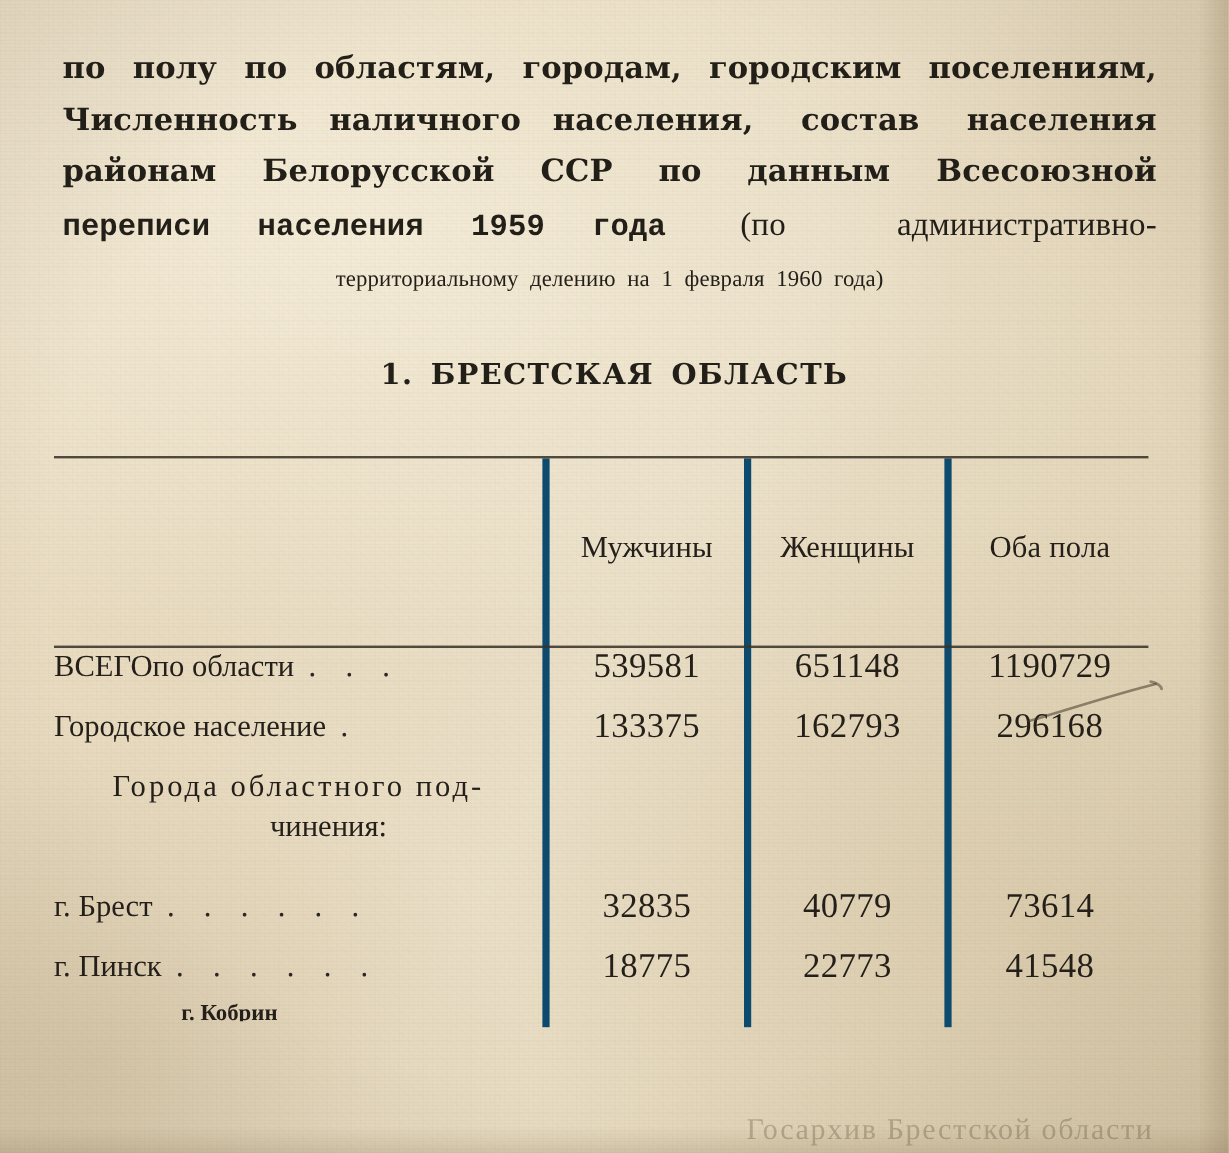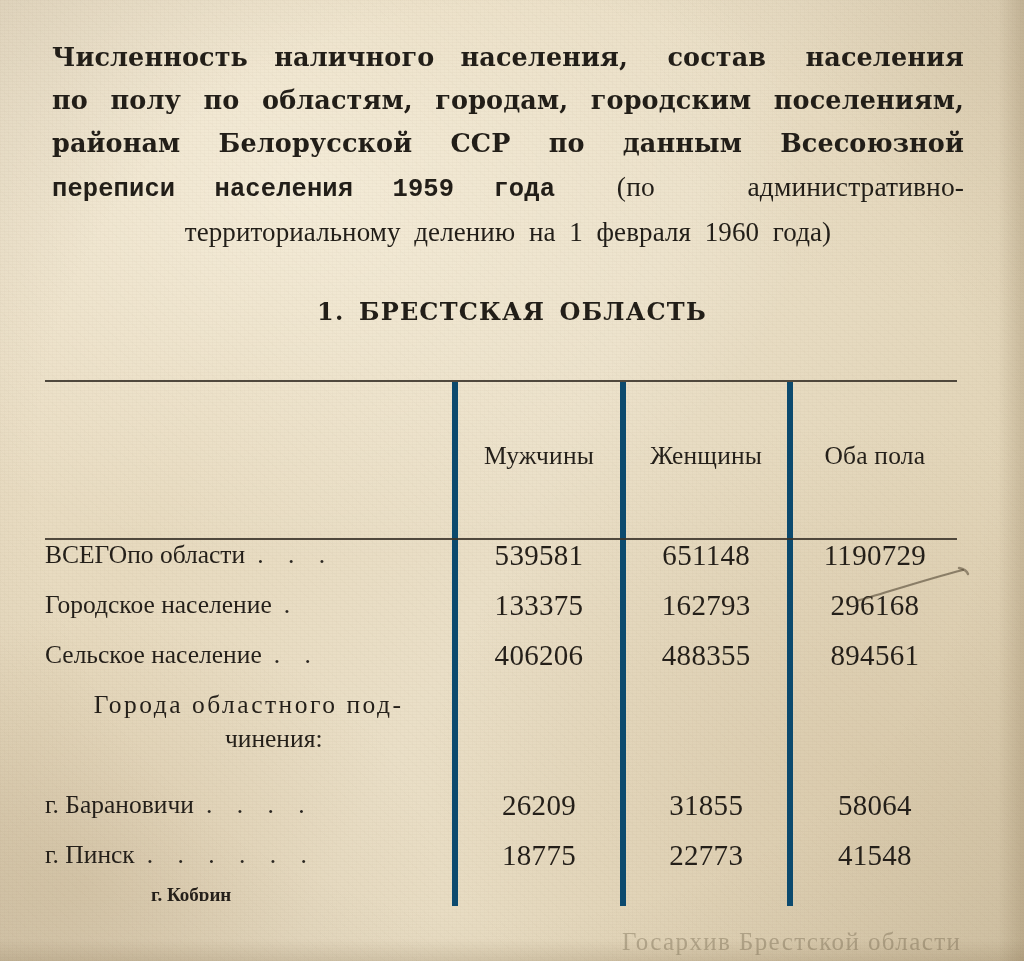--- a/index.html
+++ b/index.html
@@ -78,21 +78,21 @@
   .title-line.reg {
     font-weight: normal;
   }
   .title-line.mix .b {
     font-weight: bold;
     font-family: Liberation Mono, monospace;
     font-size: 25.5px;
   }
   .title-line.last {
     text-align-last: center;
-    font-size: 27px;
+    font-size: 19px;
   }
 
   
   .section-heading {
     position: absolute;
     left: 0;
     top: 297px;
     width: 1024px;
     text-align: center;
     font-family: "DejaVu Serif", "Liberation Serif", serif;
@@ -258,22 +258,22 @@
 </style>
 </head>
 <body>
 
 <div class="paper"></div>
 <div class="grain"></div>
 
 <div class="content">
 
   <div class="title-block">
+    <div class="title-line bold">по полу по областям, городам, городским поселениям,</div>
     <div class="title-line bold">Численность  наличного  населения,   состав   населения</div>
-    <div class="title-line bold">по полу по областям, городам, городским поселениям,</div>
     <div class="title-line bold">районам  Белорусской  ССР  по  данным  Всесоюзной</div>
     <div class="title-line mix"><span class="b">переписи населения 1959 года</span><span>  (по   административно-</span></div>
     <div class="title-line reg last">территориальному  делению  на  1  февраля  1960  года)</div>
   </div>
 
   <div class="section-heading"><span>1.</span><span class="sp"> </span><span>БРЕСТСКАЯ</span><span class="sp">  </span><span>ОБЛАСТЬ</span></div>
 
   <div class="table-wrap">
     <div class="rule"></div>
     <div class="mid-rule"></div>
@@ -312,54 +312,43 @@
             <span class="lbl-row">
               <span class="lbl-text">Городское население</span>
               <span class="lbl-dots">.</span>
             </span>
           </td>
           <td class="num vline">133375</td>
           <td class="num vline">162793</td>
           <td class="num vline">296168</td>
         </tr>
 
-        <tr class="data">
-          <td class="label indent-1">
-            <span class="lbl-row">
-              <span class="lbl-text">Сельское население</span>
-              <span class="lbl-dots">. .</span>
-            </span>
-          </td>
-          <td class="num vline">406206</td>
-          <td class="num vline">488355</td>
-          <td class="num vline">894561</td>
-        </tr>
 
         <tr class="data tall">
           <td class="label two-line">
             <span class="l1"><span class="w">Города  областного  под-</span></span>
             <span class="l2">чинения:</span>
           </td>
           <td class="num vline"></td>
           <td class="num vline"></td>
           <td class="num vline"></td>
         </tr>
 
-
         <tr class="data">
           <td class="label indent-2">
             <span class="lbl-row">
-              <span class="lbl-text">г. Барановичи</span>
-              <span class="lbl-dots">. . . .</span>
+              <span class="lbl-text">г. Брест</span>
+              <span class="lbl-dots">. . . . . .</span>
             </span>
           </td>
-          <td class="num vline">26209</td>
-          <td class="num vline">31855</td>
-          <td class="num vline">58064</td>
-        </tr>
+          <td class="num vline">32835</td>
+          <td class="num vline">40779</td>
+          <td class="num vline">73614</td>
+        </tr>
+
 
         <tr class="data">
           <td class="label indent-2">
             <span class="lbl-row">
               <span class="lbl-text">г. Пинск</span>
               <span class="lbl-dots">. . . . . .</span>
             </span>
           </td>
           <td class="num vline">18775</td>
           <td class="num vline">22773</td>

